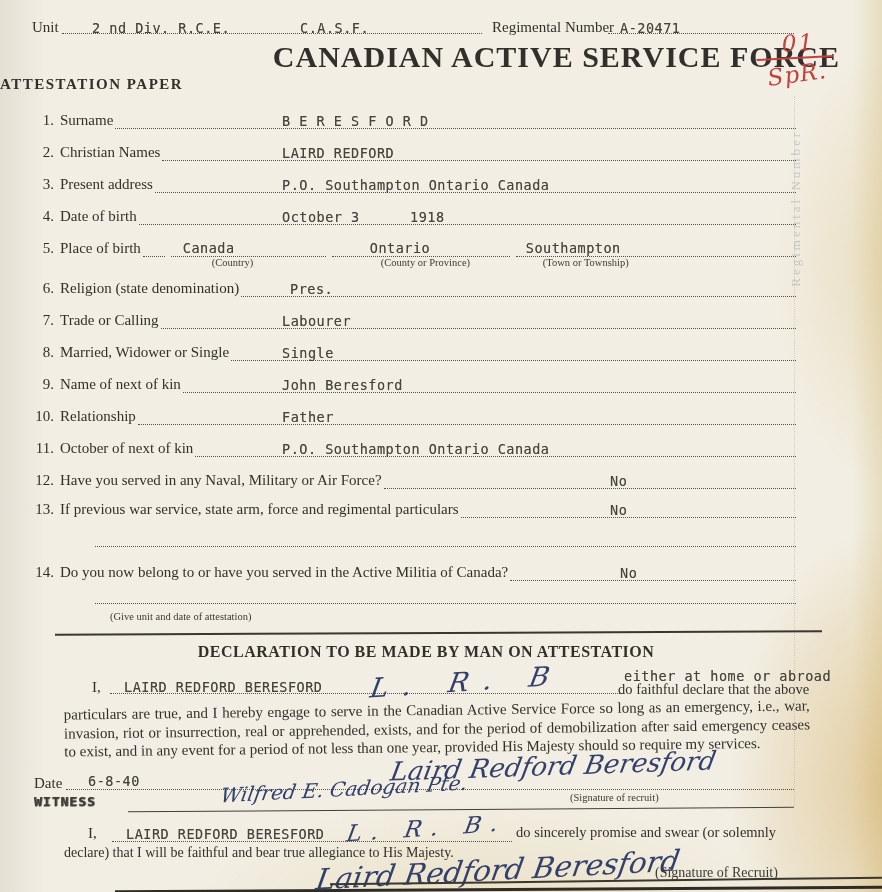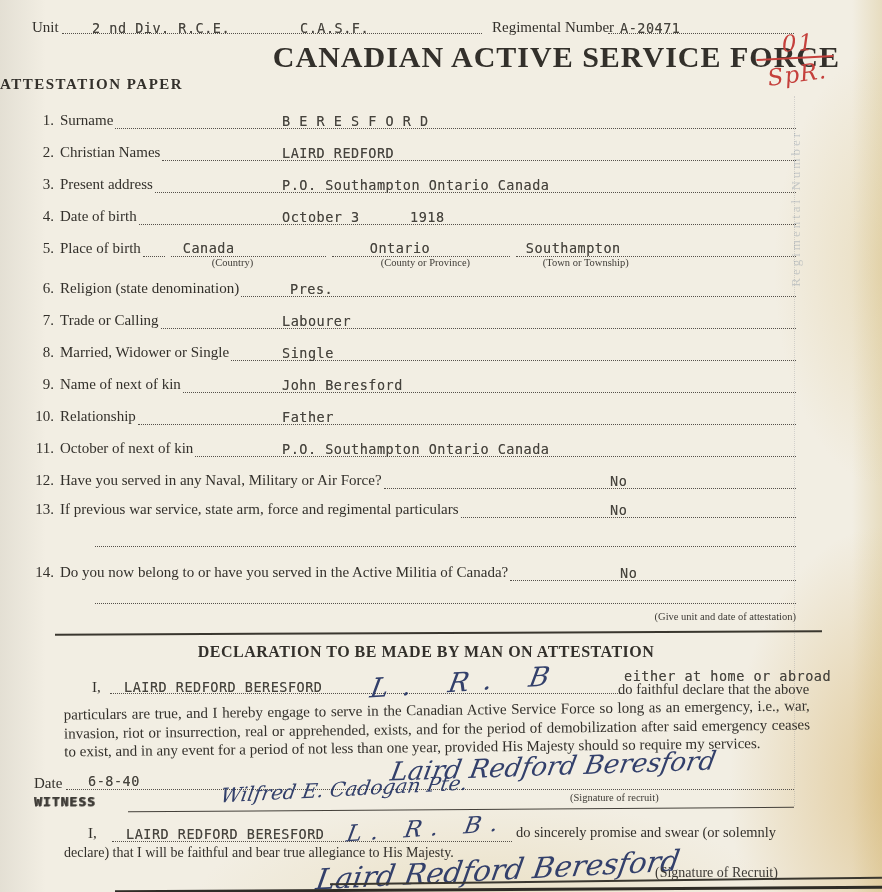--- a/index.html
+++ b/index.html
@@ -32,21 +32,21 @@
   .row{position:relative;display:flex;align-items:flex-end;height:20px;margin:0 86px 12px 32px;}
   .row .num{flex:0 0 22px;text-align:right;margin-right:6px;font-size:15px;}
   .row .lbl{white-space:nowrap;font-size:15px;}
   .row .leader{flex:1;border-bottom:1.6px dotted #55504a;height:2px;margin-left:2px;}
   .row .typed{position:absolute;bottom:0px;}
   .seg{position:relative;border-bottom:1.6px dotted #55504a;height:2px;margin-left:6px;}
   .seg .typed{position:absolute;bottom:0;}
   .cap{font-size:10.5px;color:#3d3a35;white-space:nowrap;padding-left:15px;}
   .seg .cap{position:absolute;top:3px;}
   .cont{position:relative;height:2px;border-bottom:1.6px dotted #55504a;margin:0 86px 14px 95px;}
-  .cont-cap{text-align:right;margin:-12px 86px 2px 95px;}
+  .cont-cap{text-align:left;margin:-12px 86px 2px 95px;}
   .section-rule{height:0;border-top:2.2px solid #3a372f;margin:8px 60px 0 55px;transform:rotate(-.25deg);}
   .sec-head{text-align:center;font-weight:bold;font-size:16px;letter-spacing:.5px;margin:9px 60px 0 30px;}
   
   .decl-line{position:relative;height:30px;margin:8px 76px 0 62px;}
   .decl-line .dot{position:absolute;bottom:5px;border-bottom:1.6px dotted #55504a;}
   .para{margin:2px 72px 0 64px;font-size:15px;line-height:18.5px;text-align:justify;transform:rotate(-.7deg);}
   
   .signing{position:relative;height:56px;margin:6px 0 0 0;}
   .solid{position:absolute;border-bottom:1.4px solid #44403a;}
   .dotl{position:absolute;border-bottom:1.6px dotted #55504a;}

